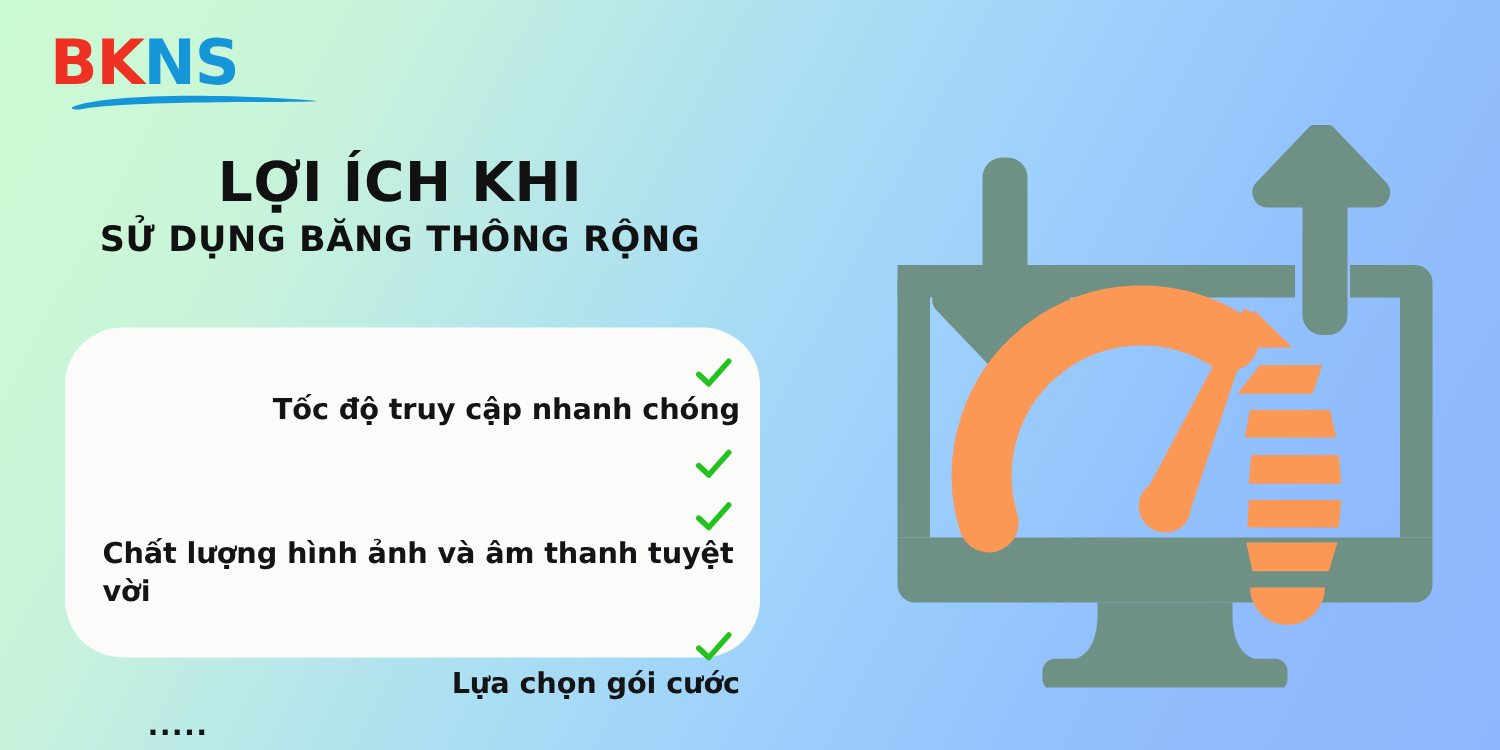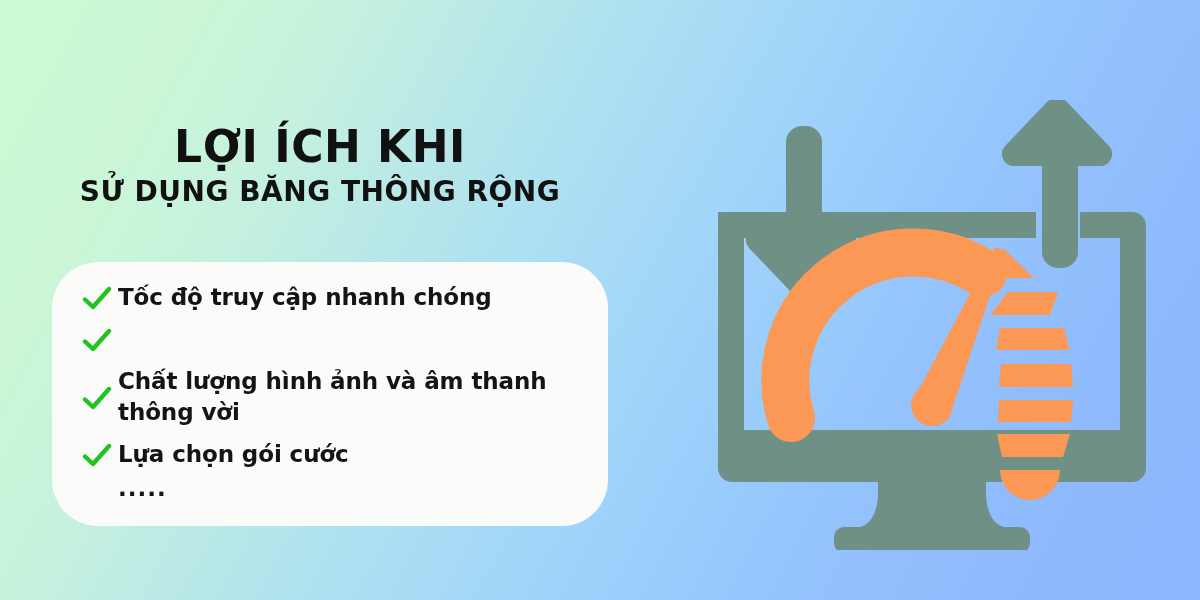--- a/index.html
+++ b/index.html
@@ -85,22 +85,23 @@
     border-radius: 46px;
   }
   .benefit-list {
     position: absolute;
     left: 30px;
     top: 20px;
     width: 510px;
   }
   .benefit-row {
     display: flex;
-    align-items: center;
+    align-items: flex-end;
     margin-bottom: 11px;
+    flex-direction: column;
   }
   .check-icon {
     flex: 0 0 auto;
     width: 30px;
     height: 28px;
     margin-top: 3px;
     margin-right: 6px;
   }
   .benefit-text {
     font-family: "DejaVu Sans", "Liberation Sans", sans-serif;
@@ -127,20 +128,28 @@
     top: 100px;
     width: 470px;
     height: 450px;
   }
 </style>
 </head>
 <body>
 
 <div id="canvas">
 
+  <div class="logo">
+    <div class="logo-text">
+      <span class="logo-bk">BK</span><span class="logo-ns">NS</span>
+    </div>
+    <svg class="logo-swoosh" viewBox="0 0 200 14">
+      <path d="M2 11.5 C 18 4.5, 70 1.2, 130 3.0 C 160 4.0, 186 5.6, 198 6.9 C 186 7.6, 150 7.4, 118 7.8 C 72 8.3, 26 10.0, 10 13.2 C 5 14.2, 0 13.4, 2 11.5 Z" fill="#1596d8"></path>
+    </svg>
+  </div>
 
   <div class="title-block">
     <div class="title-line l1">LỢI ÍCH KHI</div>
     <div class="title-line l2">SỬ DỤNG BĂNG THÔNG RỘNG</div>
   </div>
 
   <div class="card">
     <div class="benefit-list">
 
       <div class="benefit-row">
@@ -153,21 +162,21 @@
       <div class="benefit-row">
         <svg class="check-icon" viewBox="0 0 30 28">
           <path d="M3 14.5 L 11 22 L 27 4" fill="none" stroke="#22c21f" stroke-width="4.4" stroke-linecap="round" stroke-linejoin="round"></path>
         </svg>
       </div>
 
       <div class="benefit-row">
         <svg class="check-icon" viewBox="0 0 30 28">
           <path d="M3 14.5 L 11 22 L 27 4" fill="none" stroke="#22c21f" stroke-width="4.4" stroke-linecap="round" stroke-linejoin="round"></path>
         </svg>
-        <div class="benefit-text">Chất lượng hình ảnh và âm thanh thông vời</div>
+        <div class="benefit-text">Chất lượng hình ảnh và âm thanh tuyệt vời</div>
       </div>
 
       <div class="benefit-row">
         <svg class="check-icon" viewBox="0 0 30 28">
           <path d="M3 14.5 L 11 22 L 27 4" fill="none" stroke="#22c21f" stroke-width="4.4" stroke-linecap="round" stroke-linejoin="round"></path>
         </svg>
         <div class="benefit-text">Lựa chọn gói cước</div>
       </div>
 
       <div class="dots-row">.....</div>

